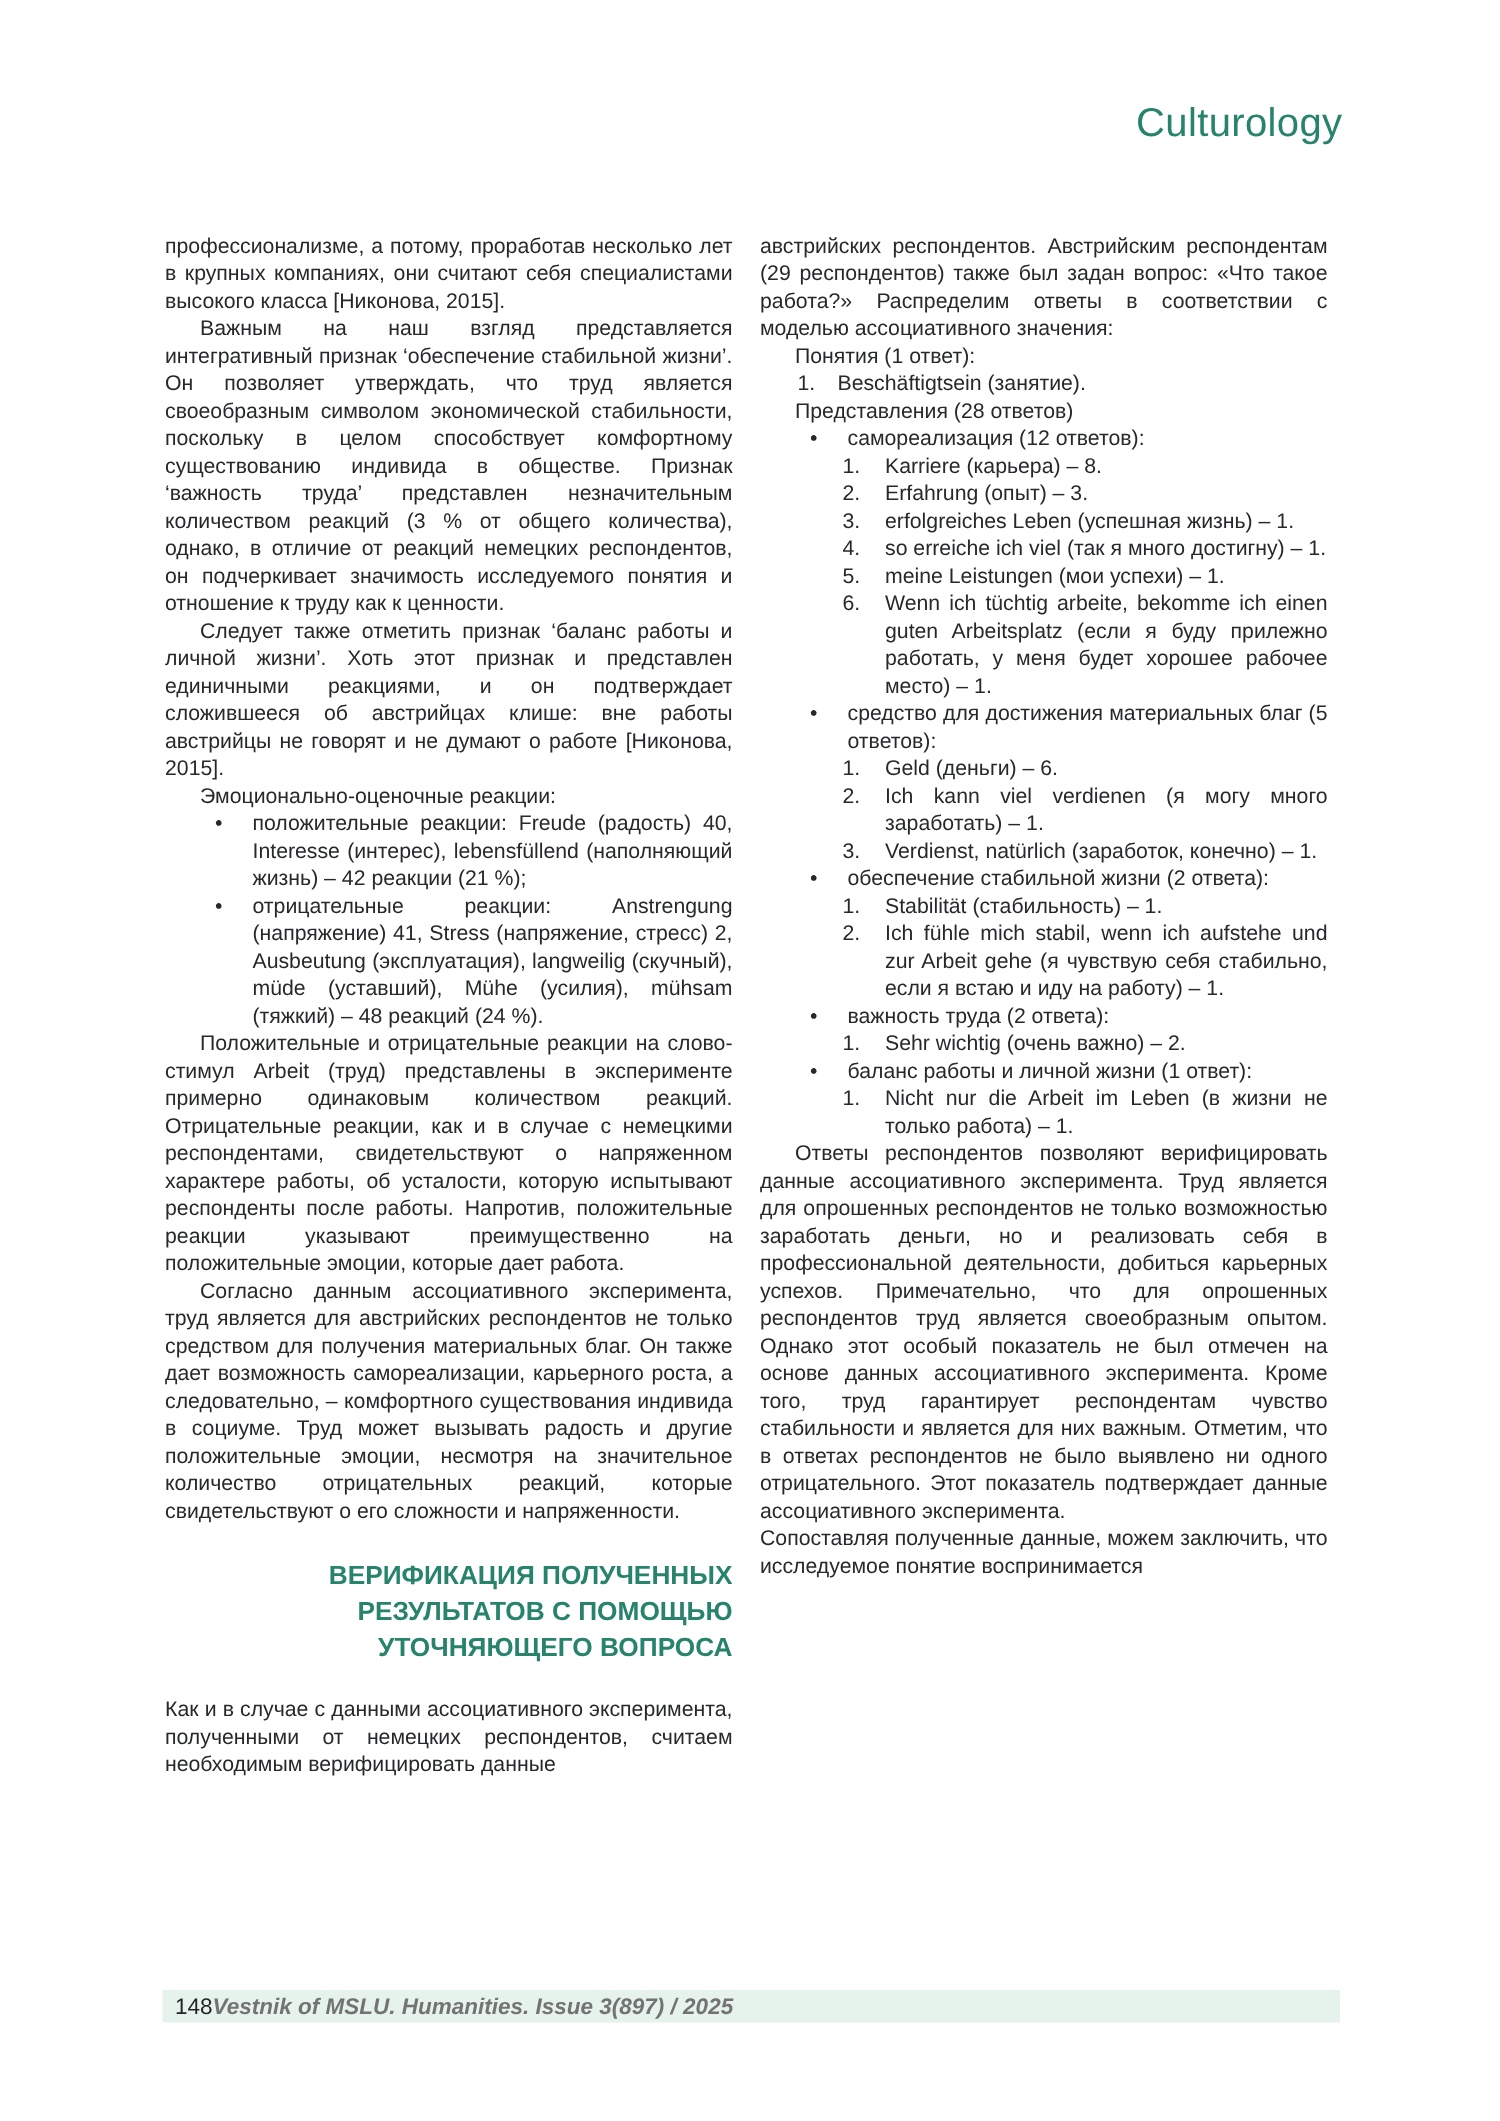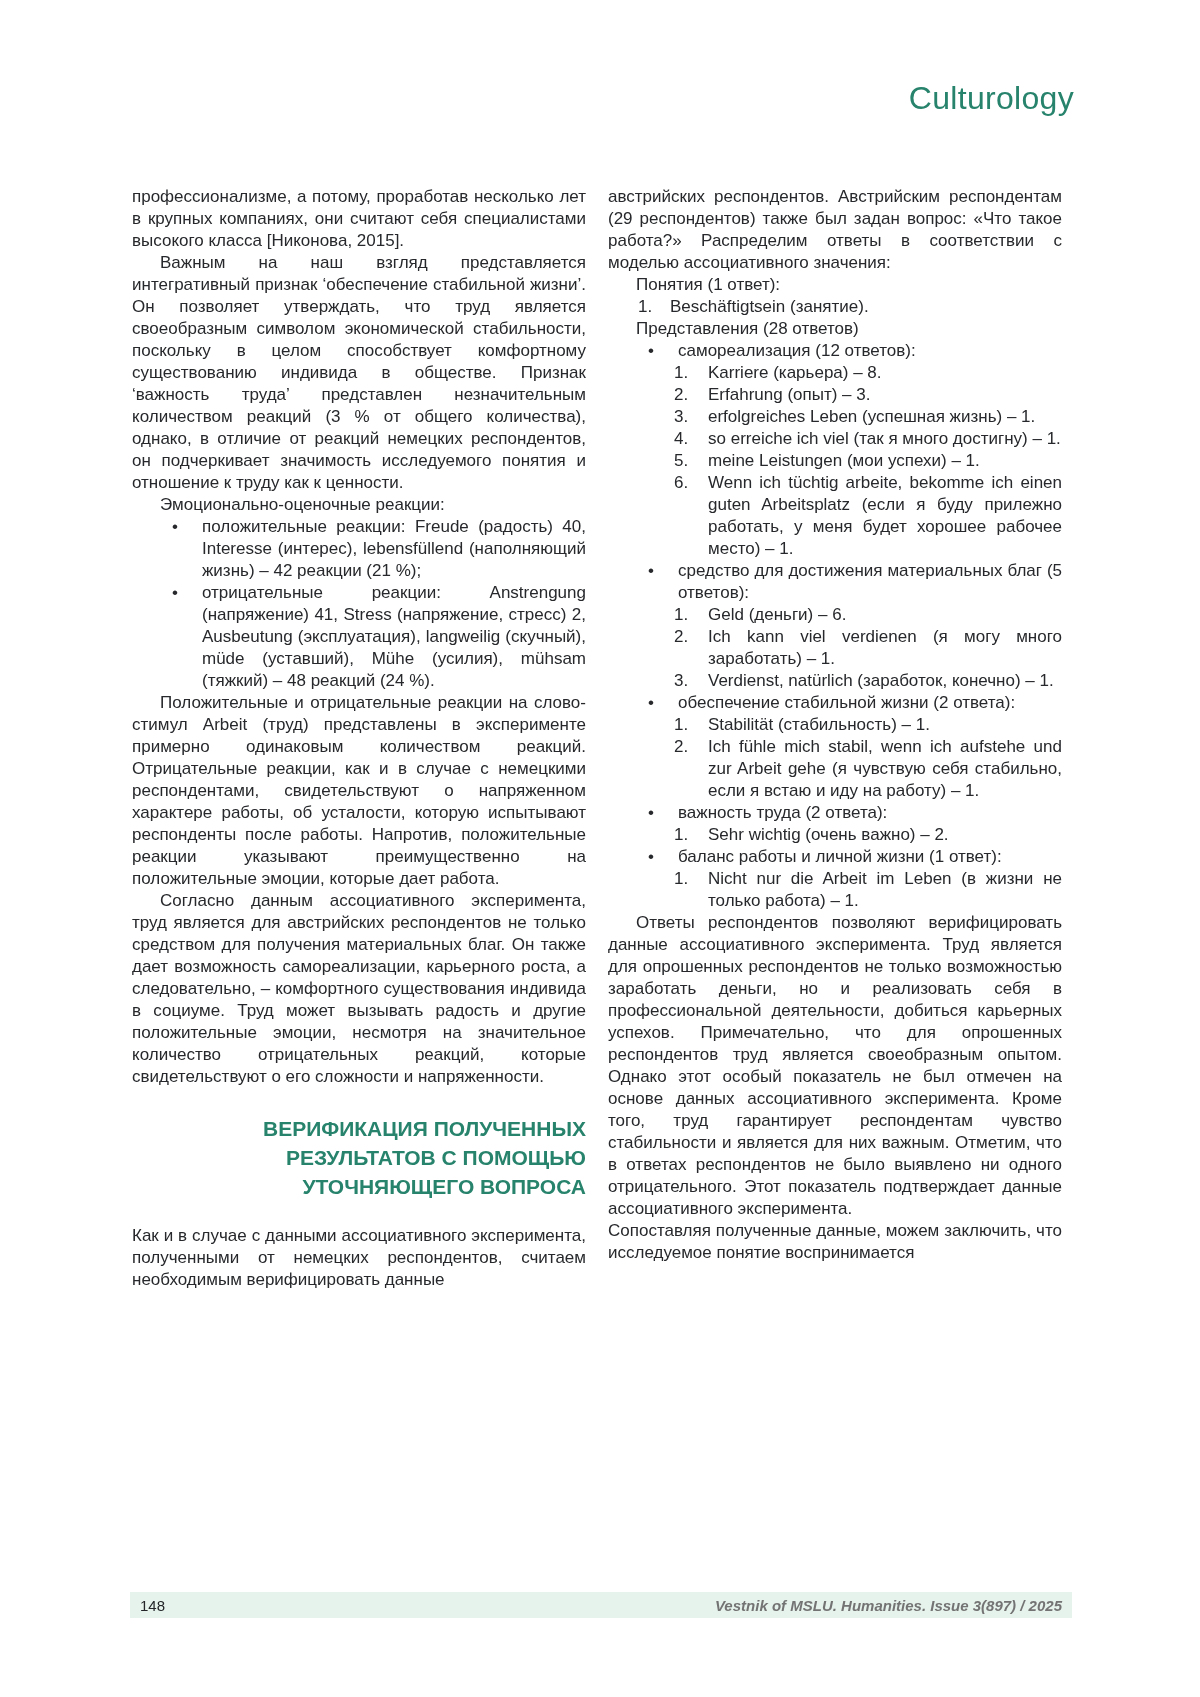--- a/index.html
+++ b/index.html
@@ -49,37 +49,38 @@
   .li.lv1 { padding-left: 70px; }
   .li.lv1 > .marker { left: 40px; }
   .li.lv2 { padding-left: 100px; }
   .li.lv2 > .marker { left: 66px; }
   .page-footer {
     position: absolute;
     left: 130px; top: 1592px; width: 942px; height: 26px;
     background: #e6f3ec;
     display: flex;
     align-items: center;
-    justify-content: space-between;
+    justify-content: flex-start;
     padding: 0 10px;
     box-sizing: border-box;
-    font-size: 15px;
+    font-size: 18px;
   }
   .page-number { font-style: normal; color: #232528; }
   .journal-ref { font-weight: bold; font-style: italic; color: #737373; }
 </style>
 </head>
 <body>
 
 <header class="page-header">Culturology</header>
 
 <main class="content">
   <section class="col">
       <p class="para">профессионализме, а потому, проработав несколько лет в крупных компаниях, они считают себя специалистами высокого класса [Никонова, 2015].</p>
       <p class="para indent">Важным на наш взгляд представляется интегративный признак ‘обеспечение стабильной жизни’. Он позволяет утверждать, что труд является своеобразным символом экономической стабильности, поскольку в целом способствует комфортному существованию индивида в обществе. Признак ‘важность труда’ представлен незначительным количеством реакций (3 % от общего количества), однако, в отличие от реакций немецких респондентов, он подчеркивает значимость исследуемого понятия и отношение к труду как к ценности.</p>
+      <p class="para indent">Следует также отметить признак ‘баланс работы и личной жизни’. Хоть этот признак и представлен единичными реакциями, и он подтверждает сложившееся об австрийцах клише: вне работы австрийцы не говорят и не думают о работе [Никонова, 2015].</p>
       <p class="para indent">Эмоционально-оценочные реакции:</p>
       <div class="li lv1">
         <span class="marker">•</span>
         <span class="li-text">положительные реакции: Freude (радость) 40, Interesse (интерес), lebensfüllend (наполняющий жизнь) – 42 реакции (21 %);</span>
       </div>
       <div class="li lv1">
         <span class="marker">•</span>
         <span class="li-text">отрицательные реакции: Anstrengung (напряжение) 41, Stress (напряжение, стресс) 2, Ausbeutung (эксплуатация), langweilig (скучный), müde (уставший), Mühe (усилия), mühsam (тяжкий) – 48 реакций (24 %).</span>
       </div>
       <p class="para indent">Положительные и отрицательные реакции на слово-стимул Arbeit (труд) представлены в эксперименте примерно одинаковым количеством реакций. Отрицательные реакции, как и в случае с немецкими респондентами, свидетельствуют о напряженном характере работы, об усталости, которую испытывают респонденты после работы. Напротив, положительные реакции указывают преимущественно на положительные эмоции, которые дает работа.</p>

